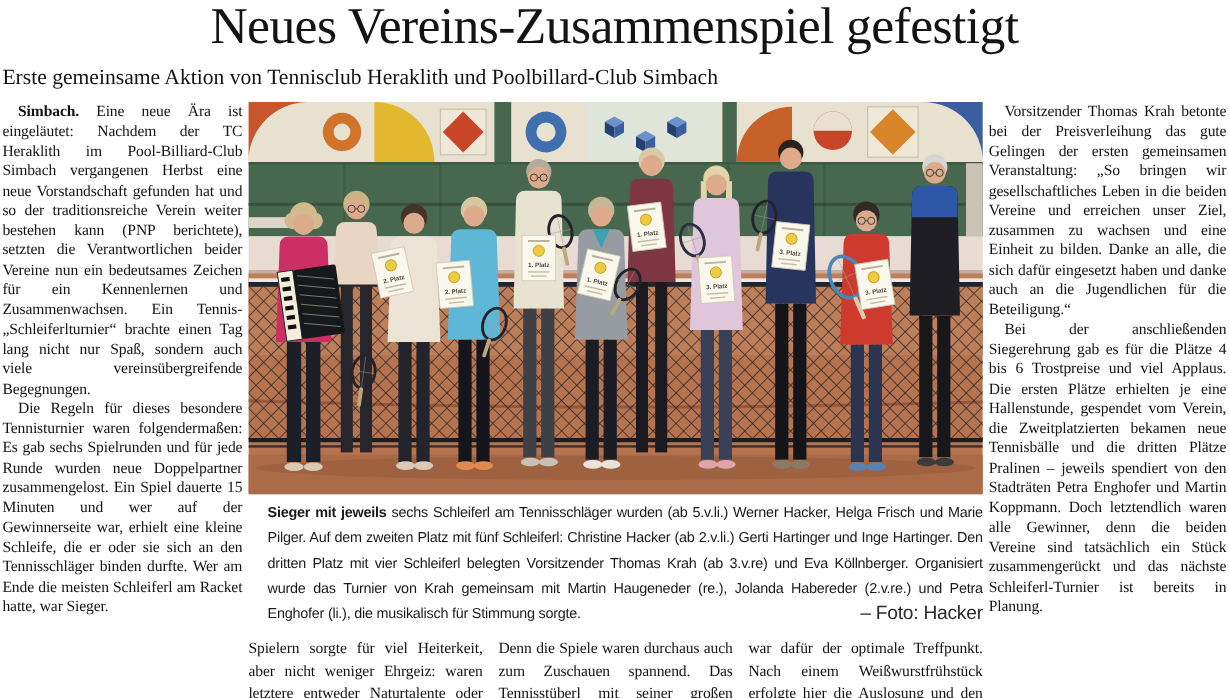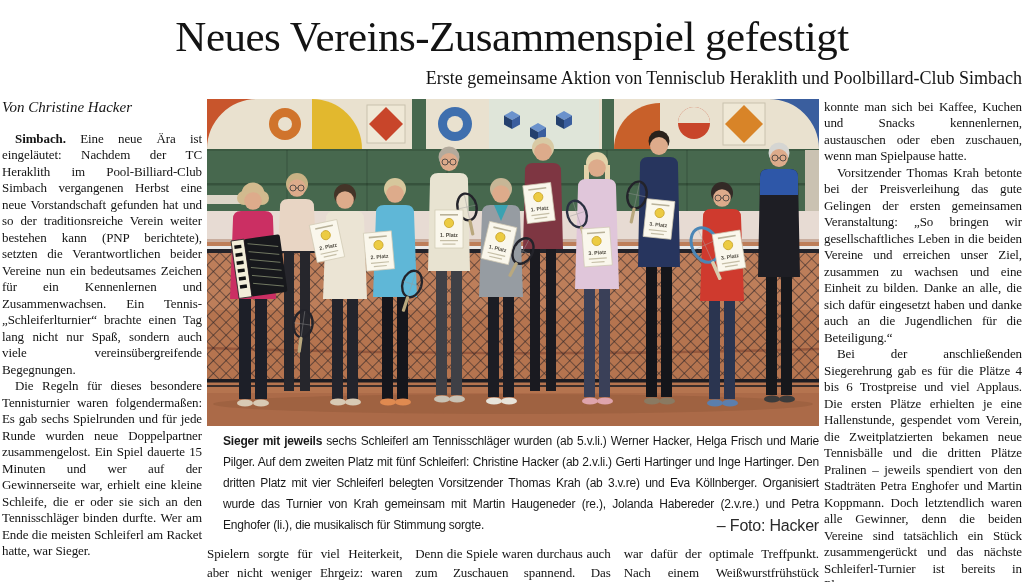--- a/index.html
+++ b/index.html
@@ -1,28 +1,28 @@
 <!DOCTYPE html>
 <html lang="de"><head>
 <meta charset="utf-8">
 <style>
   * { margin:0; padding:0; box-sizing:border-box; }
   html,body { background:#ffffff; }
   body {
     width:1024px; height:582px; overflow:hidden;
     font-family:"Liberation Serif", serif; color:#131313;
   }
-  .page { width:1024px; height:582px; padding:15px 2px 0 2px; }
+  .page { width:1024px; height:582px; padding:1px 2px 0 2px; }
 
   .headline {
     text-align:center; font-weight:normal; font-size:43px; line-height:1.02;
     letter-spacing:-0.5px; font-family:"Liberation Serif", serif;
   }
   .subtitle {
-    text-align:right; font-weight:normal; font-size:18px; margin-top:9px;
+    text-align:left; font-weight:normal; font-size:18px; margin-top:9px;
   }
 
   .content { display:grid; grid-template-columns:200px 612px 198px; column-gap:5px; margin-top:10px; }
 
   .col p {
     font-size:13px; line-height:16.5px; text-align:justify; text-indent:13px;
     hyphens:auto; letter-spacing:-0.1px;
   }
   .col p.noindent { text-indent:0; }
   .byline { font-style:italic; font-size:15px; margin-bottom:15px; }
@@ -47,21 +47,20 @@
 <body>
 
 <div class="page">
 
   <h1 class="headline">Neues Vereins-Zusammenspiel gefestigt</h1>
   <div class="subtitle">Erste gemeinsame Aktion von Tennisclub Heraklith und Poolbillard-Club Simbach</div>
 
   <div class="content">
 
     <div class="col">
-      <div class="byline">Von Christine Hacker</div>
       <p><b>Simbach.</b><span> Eine neue Ära ist eingeläutet: Nachdem der TC Heraklith im Pool-Billiard-Club Simbach vergangenen Herbst eine neue Vorstandschaft gefunden hat und so der traditionsreiche Verein weiter bestehen kann (PNP berichtete), setzten die Verantwortlichen beider Vereine nun ein bedeutsames Zeichen für ein Kennenlernen und Zusammenwachsen. Ein Tennis-„Schleiferlturnier“ brachte einen Tag lang nicht nur Spaß, sondern auch viele vereinsübergreifende Begegnungen.</span></p>
       <p>Die Regeln für dieses besondere Tennisturnier waren folgendermaßen: Es gab sechs Spielrunden und für jede Runde wurden neue Doppelpartner zusammengelost. Ein Spiel dauerte 15 Minuten und wer auf der Gewinnerseite war, erhielt eine kleine Schleife, die er oder sie sich an den Tennisschläger binden durfte. Wer am Ende die meisten Schleiferl am Racket hatte, war Sieger.</p>
     </div>
 
     <div>
       <figure class="photo-frame">
         <svg viewBox="0 0 612 327" xmlns="http://www.w3.org/2000/svg">
           <defs>
             <pattern id="netmesh" width="9" height="9" patternUnits="userSpaceOnUse" patternTransform="rotate(45)">
               <path d="M0,0 H9 M0,0 V9" stroke="#181820" stroke-width="1.2" fill="none"></path>
@@ -371,19 +370,18 @@
       <p class="caption"><b>Sieger mit jeweils</b><span> sechs Schleiferl am Tennisschläger wurden (ab 5.v.li.) Werner Hacker, Helga Frisch und Marie Pilger. Auf dem zweiten Platz mit fünf Schleiferl: Christine Hacker (ab 2.v.li.) Gerti Hartinger und Inge Hartinger. Den dritten Platz mit vier Schleiferl belegten Vorsitzender Thomas Krah (ab 3.v.re) und Eva Köllnberger. Organisiert wurde das Turnier von Krah gemeinsam mit Martin Haugeneder (re.), Jolanda Habereder (2.v.re.) und Petra Enghofer (li.), die musikalisch für Stimmung sorgte.</span><span class="credit">– Foto: Hacker</span></p>
 
       <div class="bottom-cols">
         <p>Spielern sorgte für viel Heiterkeit, aber nicht weniger Ehrgeiz: waren letztere entweder Naturtalente oder hatten doch heimlich geübt.</p>
         <p>Denn die Spiele waren durchaus auch zum Zuschauen spannend. Das Tennisstüberl mit seiner großen Fensterfront zu den Plätzen</p>
         <p>war dafür der optimale Treffpunkt. Nach einem Weißwurstfrühstück erfolgte hier die Auslosung und den ganzen Tag über</p>
       </div>
     </div>
 
     <div class="col">
-      <p class="noindent">konnte man sich bei Kaffee, Kuchen und Snacks kennenlernen, austauschen oder eben zuschauen, wenn man Spielpause hatte.</p>
       <p>Vorsitzender Thomas Krah betonte bei der Preisverleihung das gute Gelingen der ersten gemeinsamen Veranstaltung: „So bringen wir gesellschaftliches Leben in die beiden Vereine und erreichen unser Ziel, zusammen zu wachsen und eine Einheit zu bilden. Danke an alle, die sich dafür eingesetzt haben und danke auch an die Jugendlichen für die Beteiligung.“</p>
       <p>Bei der anschließenden Siegerehrung gab es für die Plätze 4 bis 6 Trostpreise und viel Applaus. Die ersten Plätze erhielten je eine Hallenstunde, gespendet vom Verein, die Zweitplatzierten bekamen neue Tennisbälle und die dritten Plätze Pralinen – jeweils spendiert von den Stadträten Petra Enghofer und Martin Koppmann. Doch letztendlich waren alle Gewinner, denn die beiden Vereine sind tatsächlich ein Stück zusammengerückt und das nächste Schleiferl-Turnier ist bereits in Planung.</p>
     </div>
 
   </div>
 </div>
 
 </body></html>

